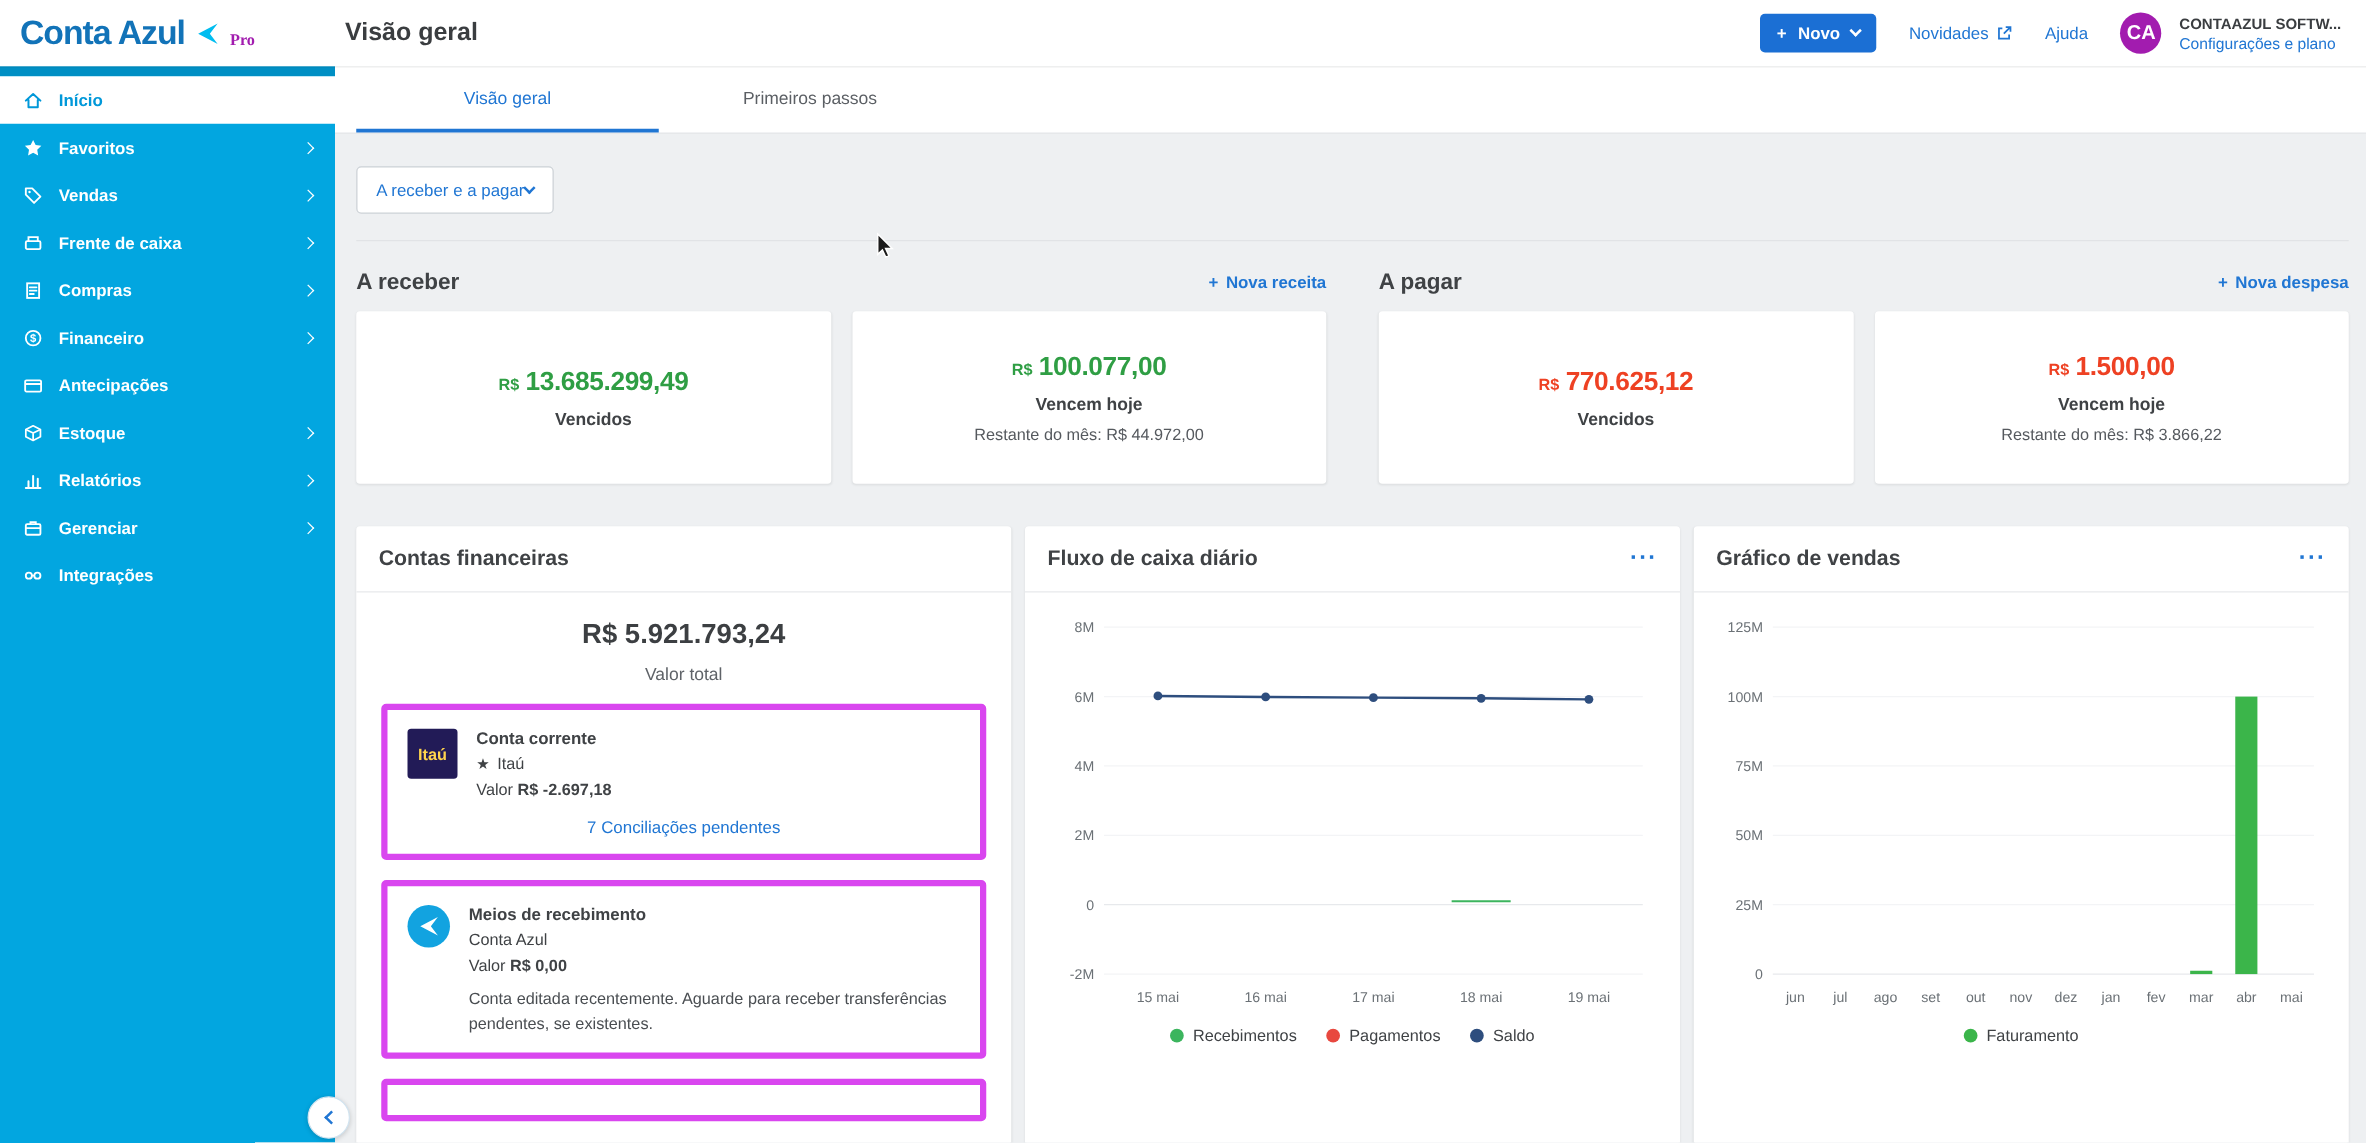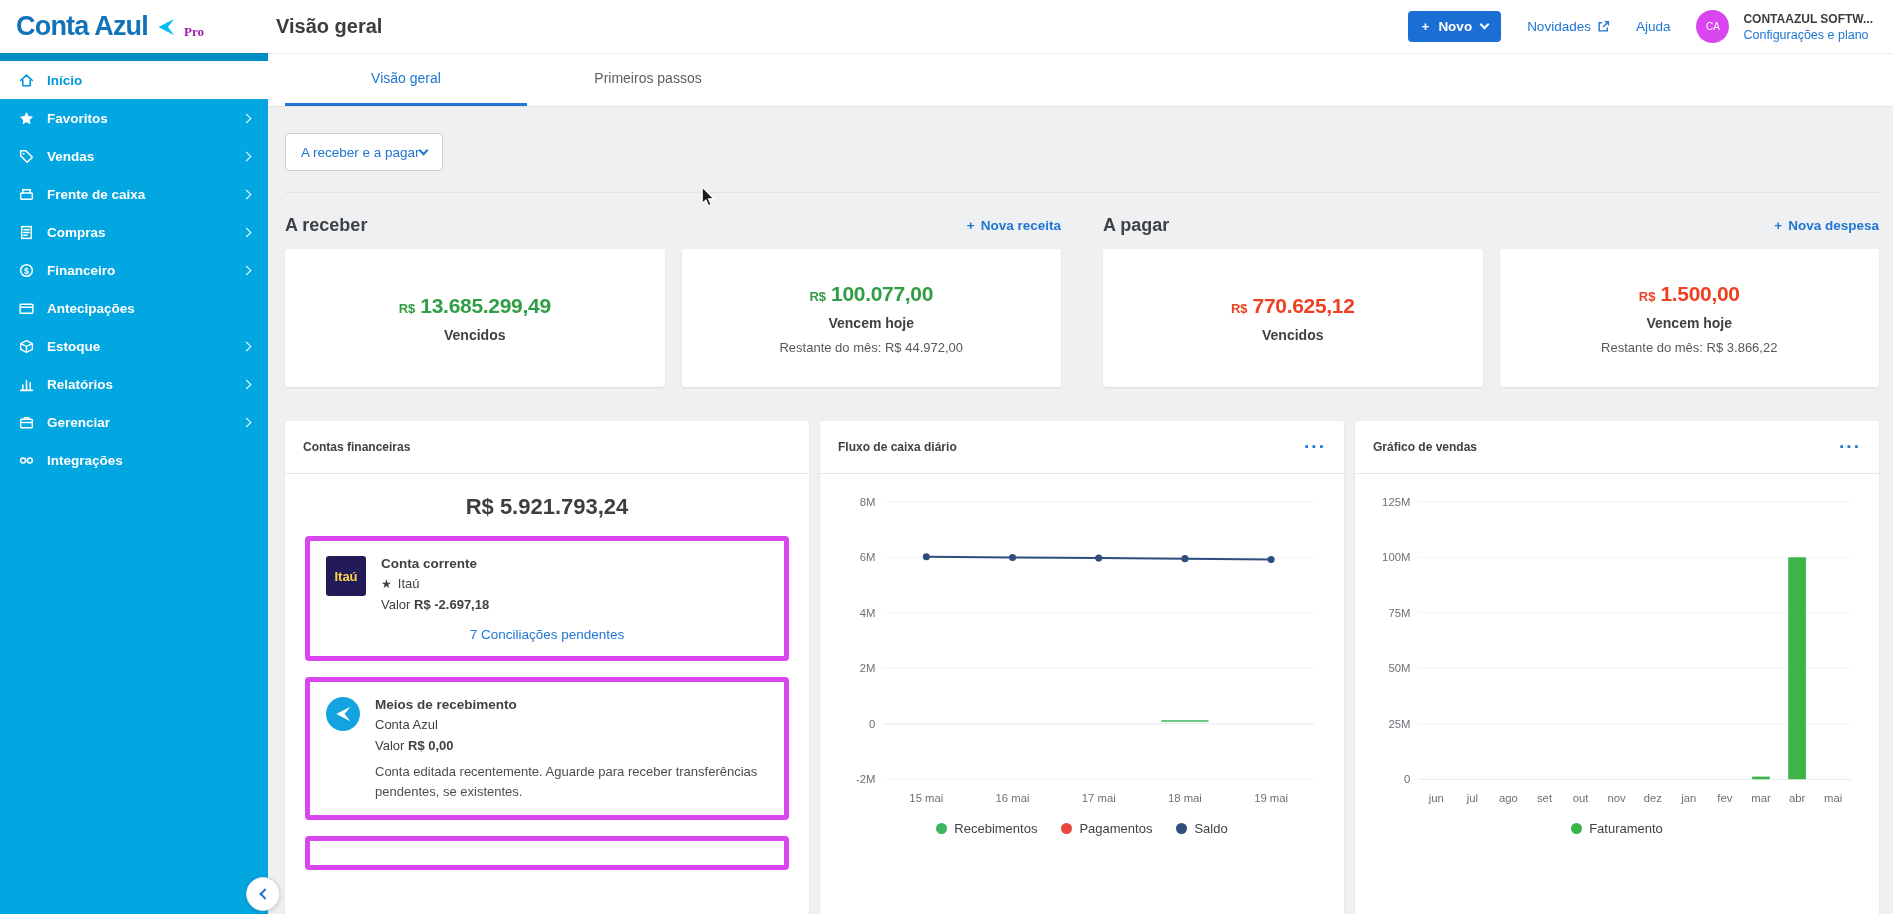--- a/index.html
+++ b/index.html
@@ -10,21 +10,21 @@
 
   
   .topbar{height:53px;background:#fff;display:flex;align-items:center;padding:0 20px 0 16px;position:relative;z-index:3;box-shadow:0 1px 0 rgba(0,0,0,.07);}
   .logo{display:flex;align-items:center;gap:7px;width:250px;cursor:pointer;}
   .logo-text{font-size:27px;font-weight:bold;color:#1273b8;letter-spacing:-.8px;}
   .logo-pro{font-size:13px;color:#a21caf;font-weight:bold;align-self:flex-end;margin-bottom:2px;font-family:Liberation Serif, serif;}
   .page-title{font-size:20px;font-weight:bold;color:#3a3d40;margin-left:10px;}
   .topbar-right{margin-left:auto;display:flex;align-items:center;gap:26px;}
   .new-btn{background:#1b6fd4;border:none;color:#fff;height:31px;border-radius:4px;padding:0 13px;font-size:13.5px;font-weight:bold;display:flex;align-items:center;gap:9px;}
   .tb-link{color:#2076d3;font-size:13.5px;display:flex;align-items:center;gap:6px;}
-  .avatar{width:33px;height:33px;border-radius:50%;background:#d946ef;color:#fff;font-weight:normal;font-size:10px;display:flex;align-items:center;justify-content:center;cursor:pointer;}
+  .avatar{width:33px;height:33px;border-radius:50%;background:#a21caf;color:#fff;font-weight:bold;font-size:16px;display:flex;align-items:center;justify-content:center;cursor:pointer;}
   .account{display:flex;flex-direction:column;gap:2px;margin-left:-12px;}
   .acct-name{font-size:12px;font-weight:bold;color:#3a3d40;}
   .acct-settings{font-size:12.5px;color:#2076d3;}
 
   
   .chev-d{width:7px;height:7px;border-right:2px solid currentColor;border-bottom:2px solid currentColor;transform:rotate(45deg);margin-top:-4px;display:inline-block;}
   .chev-r{width:7px;height:7px;border-right:1.8px solid currentColor;border-top:1.8px solid currentColor;transform:rotate(45deg);margin-left:auto;display:inline-block;}
   .chev-l{width:8px;height:8px;border-left:2px solid #2076d3;border-bottom:2px solid #2076d3;transform:rotate(45deg);margin-left:4px;display:inline-block;}
 
   
@@ -65,21 +65,21 @@
   .green .cur,.green .val{color:#2f9e44;}
   .red .cur,.red .val{color:#ee4123;}
   .scard .lbl{font-size:14px;font-weight:bold;color:#3f4245;}
   .scard .sub{font-size:13px;color:#55595e;}
   .sub:empty{display:none;}
 
   
   .panels{display:flex;gap:11px;margin-top:34px;}
   .panel{flex:1;background:#fff;border-radius:3px;box-shadow:0 1px 2px rgba(27,31,35,.09);height:575px;overflow:hidden;min-width:0;}
   .panel-head{height:53px;display:flex;align-items:center;justify-content:space-between;padding:0 18px;border-bottom:1px solid #e7e9ec;}
-  .panel-title{font-size:12px;font-weight:bold;color:#3f4245;}
+  .panel-title{font-size:17px;font-weight:bold;color:#3f4245;}
   .panel-menu{color:#2076d3;font-size:19px;font-weight:bold;letter-spacing:1px;cursor:pointer;line-height:12px;}
   .panel-body{padding:20px 20px 16px;}
 
   .acc-total{font-size:22px;font-weight:bold;color:#3c3f42;text-align:center;margin-top:0;}
   .acc-total-lbl{font-size:14px;color:#5f6368;text-align:center;margin-top:11px;}
   .acc-card{border:5px solid #d946ef;border-radius:4px;margin-top:16px;padding:15px 16px 14px;}
   .acc-card.stub{height:34px;padding:0;}
   .acc-row{display:flex;gap:15px;}
   .itau-logo{width:40px;height:40px;background:#221b57;border-radius:3px;color:#ffd44d;display:flex;align-items:center;justify-content:center;font-weight:bold;font-size:13px;flex-shrink:0;}
   .ca-logo{width:34px;height:34px;border-radius:50%;background:#12a3e0;display:flex;align-items:center;justify-content:center;flex-shrink:0;}
@@ -327,20 +327,21 @@
       </div>
 
       <div class="panels">
 
         <div class="panel">
           <div class="panel-head">
             <span class="panel-title">Contas financeiras</span>
           </div>
           <div class="panel-body">
             <div class="acc-total">R$ 5.921.793,24</div>
+            <div class="acc-total-lbl">Valor total</div>
 
             <div class="acc-card">
               <div class="acc-row">
                 <div class="itau-logo">
                     <span>Itaú</span>
                   </div>
                 <div class="acc-info">
                   <div class="acc-name">Conta corrente</div>
                   <div class="acc-bank">
                     <span class="star">★</span>

